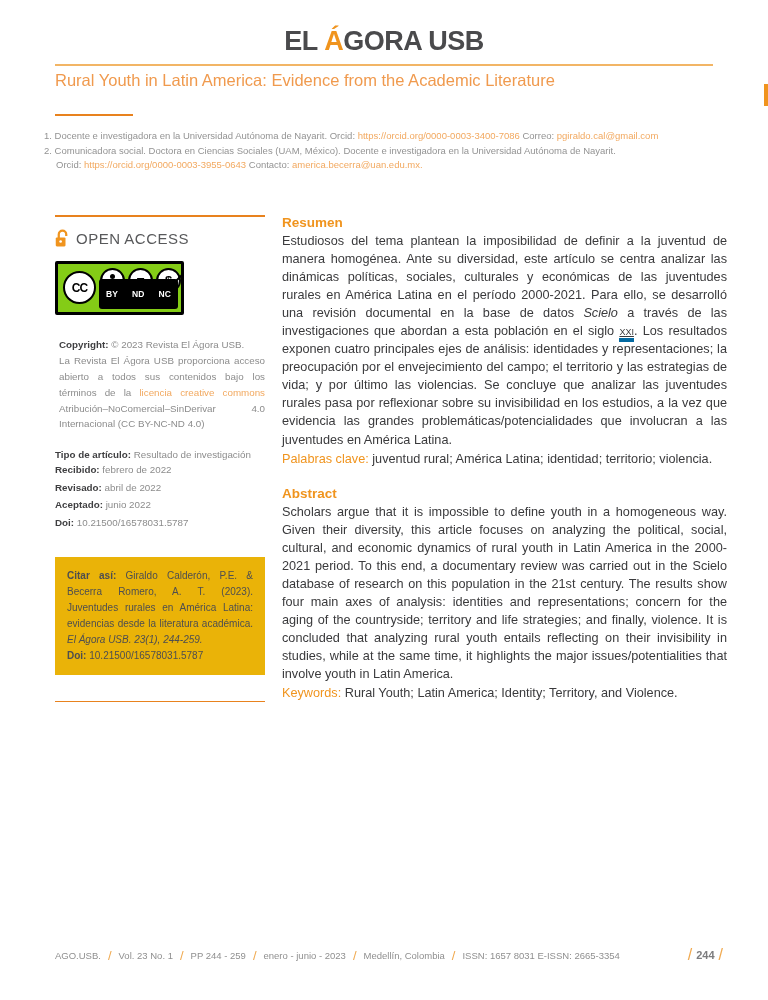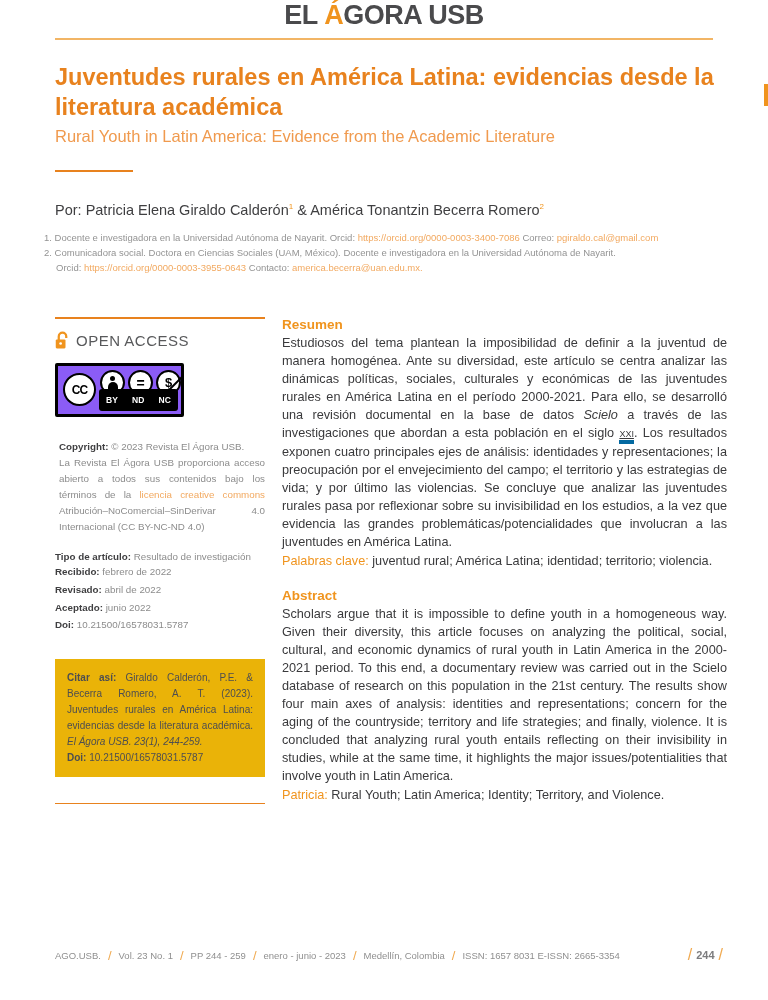--- a/index.html
+++ b/index.html
@@ -4,21 +4,21 @@
 <style>
   * { margin:0; padding:0; box-sizing:border-box; }
   html,body { background:#ffffff; }
   .page {
     position:relative; width:768px; height:1000px; margin:0 auto;
     background:#ffffff; overflow:hidden;
     font-family:"Liberation Sans","DejaVu Sans",sans-serif;
     color:#3a3a3c;
   }
   
-  .logo { text-align:center; font-size:27px; font-weight:800;
+  .logo { padding-top:26px; text-align:center; font-size:27px; font-weight:800;
           letter-spacing:-0.5px; color:#4a4a4c; }
   .logo .accent { color:#f0941e; }
   .top-rule { height:2px; background:#f2b565; margin:7px 55px 0 55px; }
   .edge-bar { position:absolute; right:0; top:84px; width:4px; height:22px; background:#f0941e; }
 
   
   .title-es { margin:22px 45px 0 55px; font-size:23.5px; line-height:1.28;
               font-weight:700; color:#e8821e; }
   .title-en { margin:5px 45px 0 55px; font-size:16.5px; font-weight:400; color:#f09a4e; }
   .title-dash { width:78px; height:2px; background:#e8821e; margin:24px 0 0 55px; }
@@ -34,28 +34,28 @@
   .columns { display:flex; margin:42px 41px 0 55px; gap:17px; }
   .col-left { width:210px; flex:0 0 210px; }
   .col-right { flex:1; }
 
   
   .rule { height:2px; background:#e8821e; }
   .rule.thin { height:1.5px; margin-top:26px; }
   .open-access { display:flex; align-items:center; gap:6px; margin-top:12px;
                  font-size:15px; letter-spacing:0.5px; color:#58595b; }
   .cc-badge { position:relative; width:129px; height:54px; margin-top:13px;
-              background:#8b5cf6; border:3px solid #000; border-radius:2px; }
+              background:#84cc16; border:3px solid #000; border-radius:2px; }
   .cc-circle { position:absolute; background:#fff; border:2.5px solid #000; border-radius:50%;
                display:flex; align-items:center; justify-content:center; font-weight:800; color:#000; }
   .cc-c0 { left:5px; top:7px; width:33px; height:33px; font-size:12px; letter-spacing:-1px; }
   .cc-c1 { left:42px; top:4px; width:25px; height:25px; }
   .cc-c2 { left:70px; top:4px; width:25px; height:25px; font-size:14px; }
   .cc-c3 { left:98px; top:4px; width:25px; height:25px; font-size:13px; }
-  .cc-strip { position:absolute; left:41px; right:3px; bottom:3px; height:22px; background:#000;
+  .cc-strip { position:absolute; left:41px; right:3px; bottom:3px; height:30px; background:#000;
               border-radius:3px; display:flex; align-items:center; justify-content:space-around; }
   .cc-strip span { color:#fff; font-size:8.5px; font-weight:800; }
   .person { position:relative; width:10px; height:14px; }
   .person .head { position:absolute; top:0; left:2.5px; width:5px; height:5px; background:#000; border-radius:50%; }
   .person .body { position:absolute; bottom:0; left:0; width:10px; height:8px; background:#000;
                   border-radius:5px 5px 1px 1px; }
   .nc-wrap { position:relative; }
   .nc-strike { position:absolute; left:-3px; top:9px; width:24px; height:2px; background:#000;
                transform:rotate(-45deg); }
 
@@ -93,25 +93,23 @@
 </head>
 <body>
 
 <div class="page">
 
   <div class="logo"><span>EL </span><span class="accent">Á</span><span>GORA USB</span></div>
 
   <div class="top-rule"></div>
   <div class="edge-bar"></div>
 
-  <h1 class="title-es">Juventudes rurales en América Latina: evidencias desde la literatura académica</h1>
   <h2 class="title-en">Rural Youth in Latin America: Evidence from the Academic Literature</h2>
   <div class="title-dash"></div>
 
-  <p class="authors"><span>Por: </span><span>Patricia Elena Giraldo Calderón</span><sup>1</sup><span> &amp; </span><span>América Tonantzin Becerra Romero</span><sup>2</sup></p>
 
   <div class="footnotes">
     <div><span>1.</span><span> Docente e investigadora en la Universidad Autónoma de Nayarit. Orcid: </span><a class="lnk" href="#">https://orcid.org/0000-0003-3400-7086</a><span> Correo: </span><a class="lnk" href="#">pgiraldo.cal@gmail.com</a></div>
     <div><span>2.</span><span> Comunicadora social. Doctora en Ciencias Sociales (UAM, México). Docente e investigadora en la Universidad Autónoma de Nayarit.</span></div>
     <div class="indent"><span>Orcid: </span><a class="lnk" href="#">https://orcid.org/0000-0003-3955-0643</a><span> Contacto: </span><a class="lnk" href="#">america.becerra@uan.edu.mx.</a></div>
   </div>
 
   <div class="columns">
 
     <aside class="col-left">
@@ -164,21 +162,21 @@
       <div class="rule thin"></div>
     </aside>
 
     <section class="col-right">
       <h3 class="sec-h">Resumen</h3>
       <p class="just"><span>Estudiosos del tema plantean la imposibilidad de definir a la juventud de manera homogénea. Ante su diversidad, este artículo se centra analizar las dinámicas políticas, sociales, culturales y económicas de las juventudes rurales en América Latina en el período 2000-2021. Para ello, se desarrolló una revisión documental en la base de datos </span><span class="it">Scielo</span><span> a través de las investigaciones que abordan a esta población en el siglo </span><span class="sc">xxi</span><span>. Los resultados exponen cuatro principales ejes de análisis: identidades y representaciones; la preocupación por el envejecimiento del campo; el territorio y las estrategias de vida; y por último las violencias. Se concluye que analizar las juventudes rurales pasa por reflexionar sobre su invisibilidad en los estudios, a la vez que evidencia las grandes problemáticas/potencialidades que involucran a las juventudes en América Latina.</span></p>
       <p class="kw"><span class="klab">Palabras clave:</span><span> juventud rural; América Latina; identidad; territorio; violencia.</span></p>
 
       <h3 class="sec-h abstract-h">Abstract</h3>
       <p class="just">Scholars argue that it is impossible to define youth in a homogeneous way. Given their diversity, this article focuses on analyzing the political, social, cultural, and economic dynamics of rural youth in Latin America in the 2000-2021 period. To this end, a documentary review was carried out in the Scielo database of research on this population in the 21st century. The results show four main axes of analysis: identities and representations; concern for the aging of the countryside; territory and life strategies; and finally, violence. It is concluded that analyzing rural youth entails reflecting on their invisibility in studies, while at the same time, it highlights the major issues/potentialities that involve youth in Latin America.</p>
-      <p class="kw"><span class="klab">Patricia:</span><span> Rural Youth; Latin America; Identity; Territory, and Violence.</span></p>
+      <p class="kw"><span class="klab">Keywords:</span><span> Rural Youth; Latin America; Identity; Territory, and Violence.</span></p>
     </section>
 
   </div>
 
   <div class="footer">
     <span>AGO.USB.</span>
       <span class="sep">/</span>
     <span>Vol. 23 No. 1</span>
       <span class="sep">/</span>
     <span>PP 244 - 259</span>

